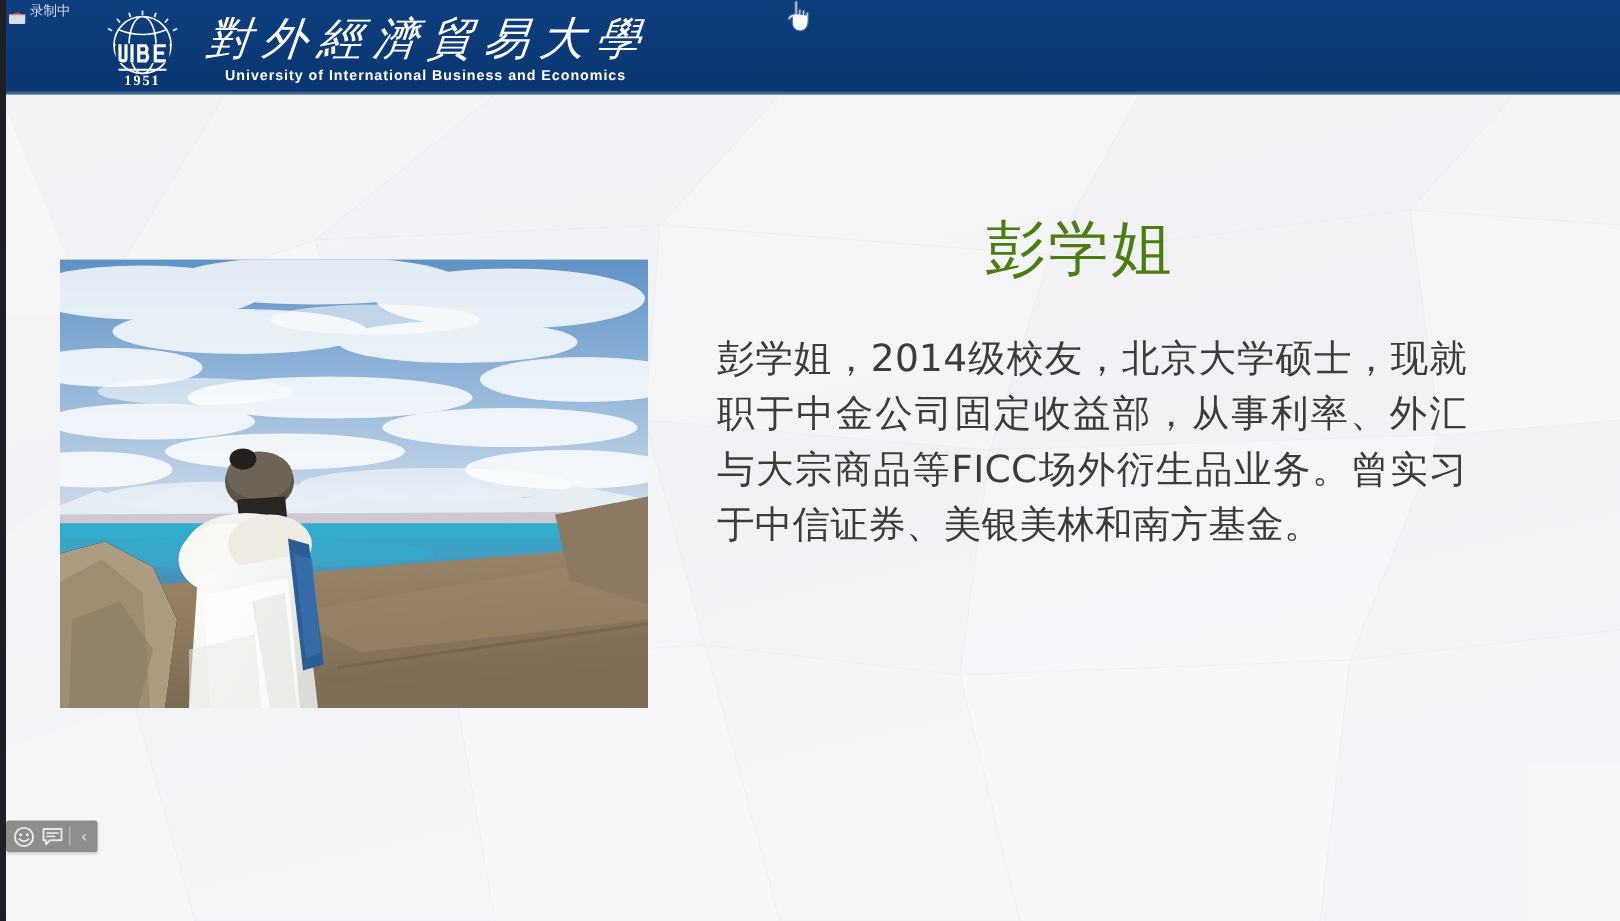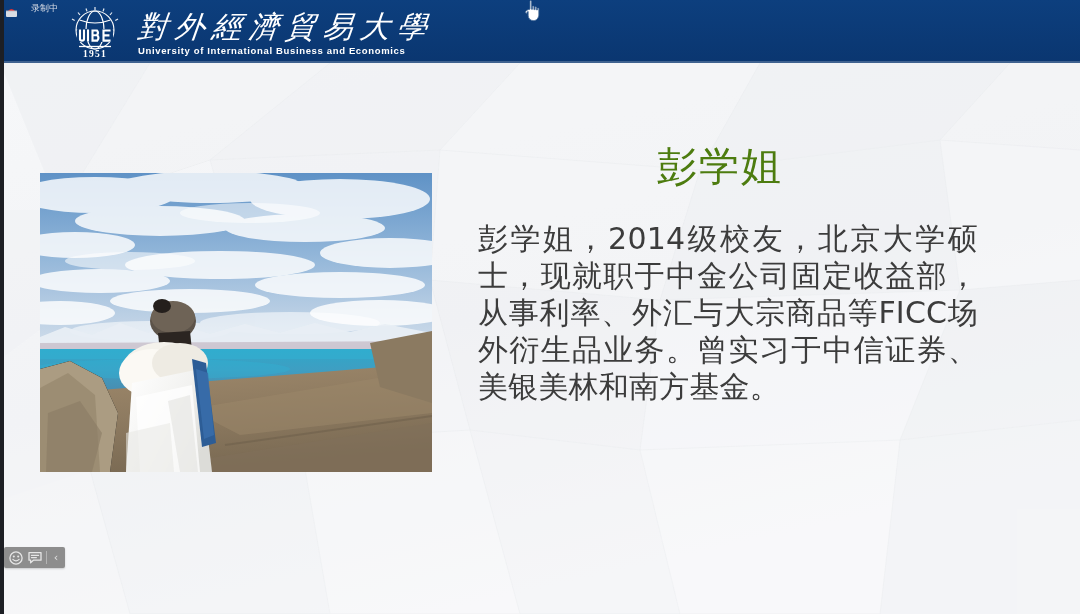--- a/index.html
+++ b/index.html
@@ -97,31 +97,31 @@
     transform: skewX(-6deg);
   }
   .wordmark-en {
     font-size: 9.5px;
     line-height: 12px;
     color: #ffffff;
     font-weight: bold;
     letter-spacing: 0.65px;
     white-space: nowrap;
     margin-top: 1px;
-    margin-left: 0;
+    margin-left: 12px;
   }
 
   
   .rec-badge {
     position: absolute;
     left: 6px; top: 1px;
     height: 13px;
     display: flex;
     align-items: center;
-    gap: 14px;
+    gap: 3px;
     z-index: 30;
   }
   .rec-icon {
     width: 11px; height: 9px;
     position: relative;
     flex: 0 0 auto;
   }
   .rec-label {
     font-size: 9px;
     line-height: 10px;
@@ -160,21 +160,21 @@
     text-align: center;
     letter-spacing: 2px;
     font-weight: 400;
     width: 460px;
     margin-left: 12px;
     font-family: "DejaVu Sans", "Liberation Sans", sans-serif;
   }
 
   .slide-body {
     margin-top: 28px;
-    font-size: 30px;
+    font-size: 25px;
     line-height: 37px;
     color: #3c3c3c;
     letter-spacing: 0.2px;
     text-align: justify;
     width: 500px;
     font-family: "DejaVu Sans", "Liberation Sans", sans-serif;
   }
 
   
   .bottom-toolbar {

